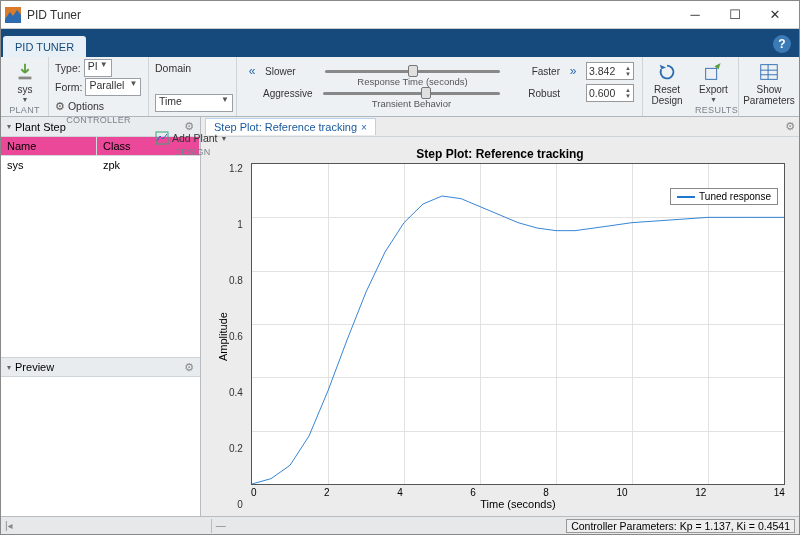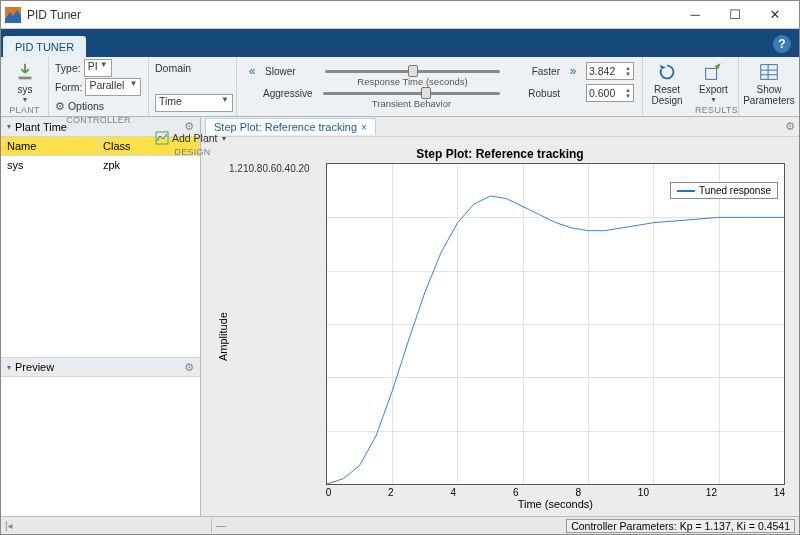--- a/index.html
+++ b/index.html
@@ -44,43 +44,43 @@
 .spin .sv { flex: 1; }
 .spin .arrows { display: flex; flex-direction: column; font-size: 6px; line-height: 6px; color: #555; }
 
 
 .content { flex: 1; display: flex; min-height: 0; }
 .left-col { width: 200px; border-right: 1px solid #b8bcc0; display: flex; flex-direction: column; background: #fff; }
 .panel-hdr { height: 20px; background: #e9ecef; border-bottom: 1px solid #cfd4d9; display: flex; align-items: center; padding: 0 6px; font-size: 11px; }
 .panel-hdr .gear { margin-left: auto; color: #888; font-size: 11px; }
 .panel-hdr .tri { margin-right: 4px; font-size: 8px; color: #666; }
 .plant-body { flex: 0 0 220px; overflow: auto; }
-.tbl-head { display: flex; font-size: 11px; border-bottom: 1px solid #d5d9dd; background: #fde047; }
+.tbl-head { display: flex; font-size: 11px; border-bottom: 1px solid #d5d9dd; background: #ec4899; }
 .tbl-head div { padding: 3px 6px; border-right: 1px solid #d5d9dd; }
 .tbl-row { display: flex; font-size: 11px; }
 .tbl-row div { padding: 3px 6px; }
 .col-name { width: 96px; }
 .col-class { flex: 1; }
 .preview-body { flex: 1; background: #fff; }
 
 .right-col { flex: 1; display: flex; flex-direction: column; background: #ececec; min-width: 0; }
 .plot-tabbar { height: 20px; display: flex; align-items: center; padding: 0 4px; border-bottom: 1px solid #cfd4d9; font-size: 11px; }
 .plot-tabbar .ptab { background: #fff; border: 1px solid #b8d2ec; border-bottom: none; padding: 2px 8px; color: #1a5a9c; display: flex; align-items: center; gap: 4px; }
 .plot-tabbar .gear { margin-left: auto; color: #888; font-size: 11px; }
 
 .plot-zone { flex: 1; padding: 10px 14px 6px; display: flex; flex-direction: column; }
 .plot-title { text-align: center; font-size: 12px; font-weight: bold; margin-bottom: 2px; }
 .plot-wrap { flex: 1; display: flex; }
 .ylabel { writing-mode: vertical-rl; transform: rotate(180deg); font-size: 11px; text-align: center; padding-right: 2px; }
-.yaxis { display: flex; flex-direction: row; justify-content: space-between; font-size: 10px; text-align: right; color: #333; padding-right: 16px; }
+.yaxis { display: flex; flex-direction: column; justify-content: space-between; font-size: 10px; text-align: right; color: #333; padding-right: 8px; }
 .chart-box { flex: 1; position: relative; border: 1px solid #555; background: #fff; }
 .gridline-h, .gridline-v { position: absolute; background: #e2e2e2; }
 .gridline-h { left: 0; right: 0; height: 1px; }
 .gridline-v { top: 0; bottom: 0; width: 1px; }
-.legend { position: absolute; top: 18px; right: 6px; background: #fff; border: 1px solid #888; font-size: 10px; padding: 2px 6px; display: flex; align-items: center; gap: 4px; }
+.legend { position: absolute; top: 24px; right: 6px; background: #fff; border: 1px solid #888; font-size: 10px; padding: 2px 6px; display: flex; align-items: center; gap: 4px; }
 .legend .lsw { width: 18px; height: 2px; background: #1f77d0; }
 svg.curve { position: absolute; inset: 0; width: 100%; height: 100%; }
 .xaxis { display: flex; justify-content: space-between; font-size: 10px; padding-top: 2px; }
 .xlabel { text-align: center; font-size: 11px; }
 
 
 .statusbar { height: 18px; background: #e6e8ea; border-top: 1px solid #b8bcc0; display: flex; align-items: center; font-size: 10.5px; padding: 0 4px; }
 .statusbar .ssep { width: 1px; height: 14px; background: #b8bcc0; margin: 0 4px; }
 .statusbar .stext { margin-left: auto; border: 1px solid #999; padding: 0 4px; background: #eee; }
 .statusbar .nav { color: #888; font-size: 10px; }
@@ -244,21 +244,21 @@
     </div>
       </div>
       <div class="sec-label">&nbsp;</div>
   </div>
 </div>
 
 <div class="content">
   <div class="left-col">
     <div class="panel-hdr">
       <span class="tri">▾</span>
-      <span>Plant Time</span>
+      <span>Plant Step</span>
       <span class="gear">⚙</span>
     </div>
     <div class="plant-body">
       <div class="tbl-head">
         <div class="col-name">Name</div>
         <div class="col-class">Class</div>
       </div>
       <div class="tbl-row">
         <div class="col-name">sys</div>
         <div class="col-class">zpk</div>

